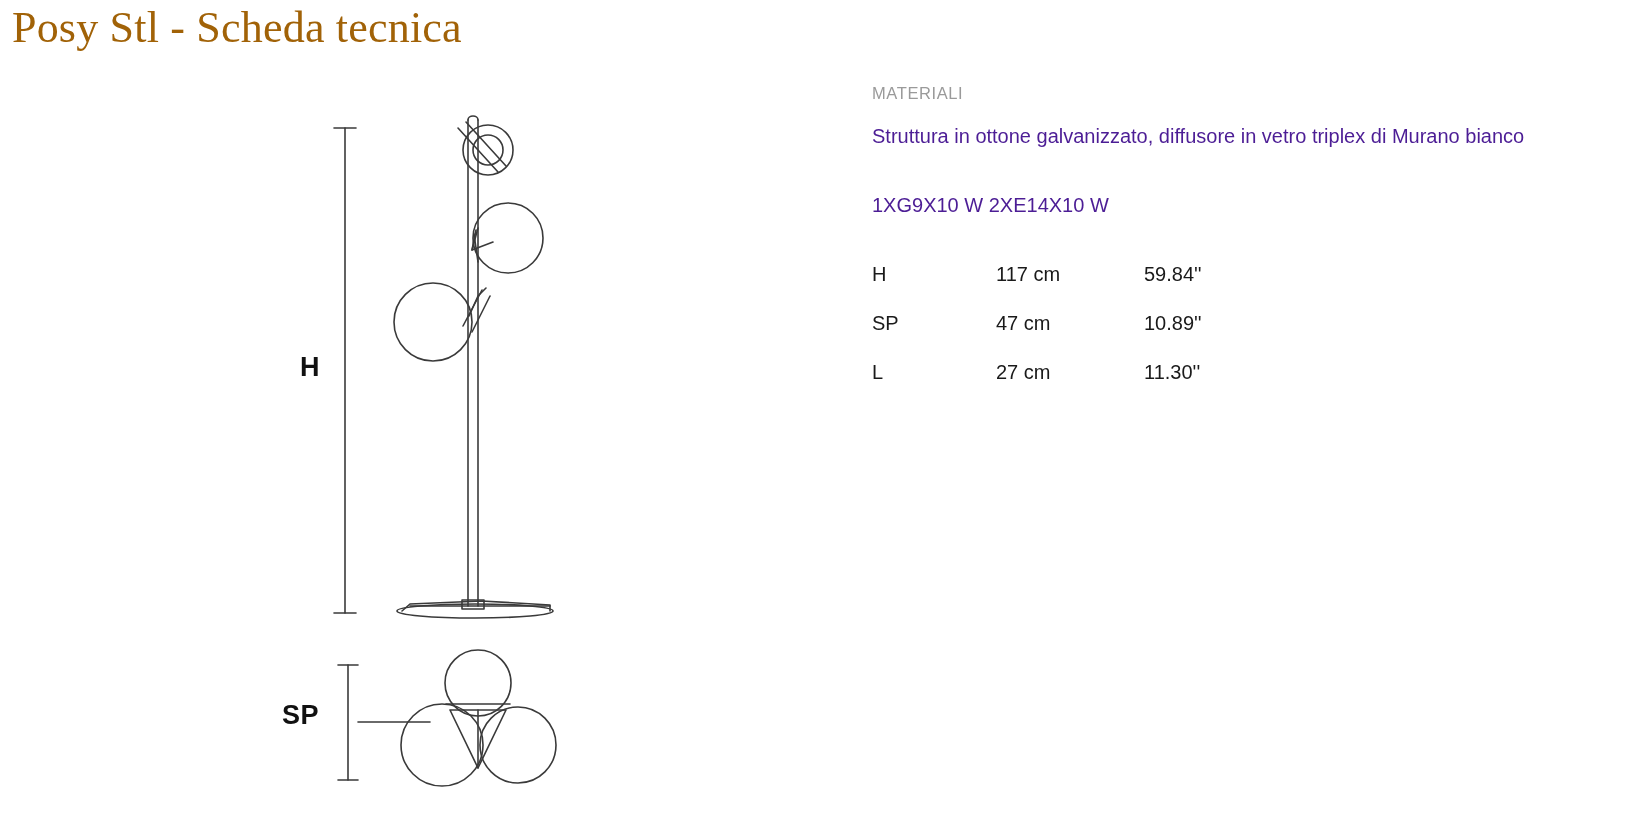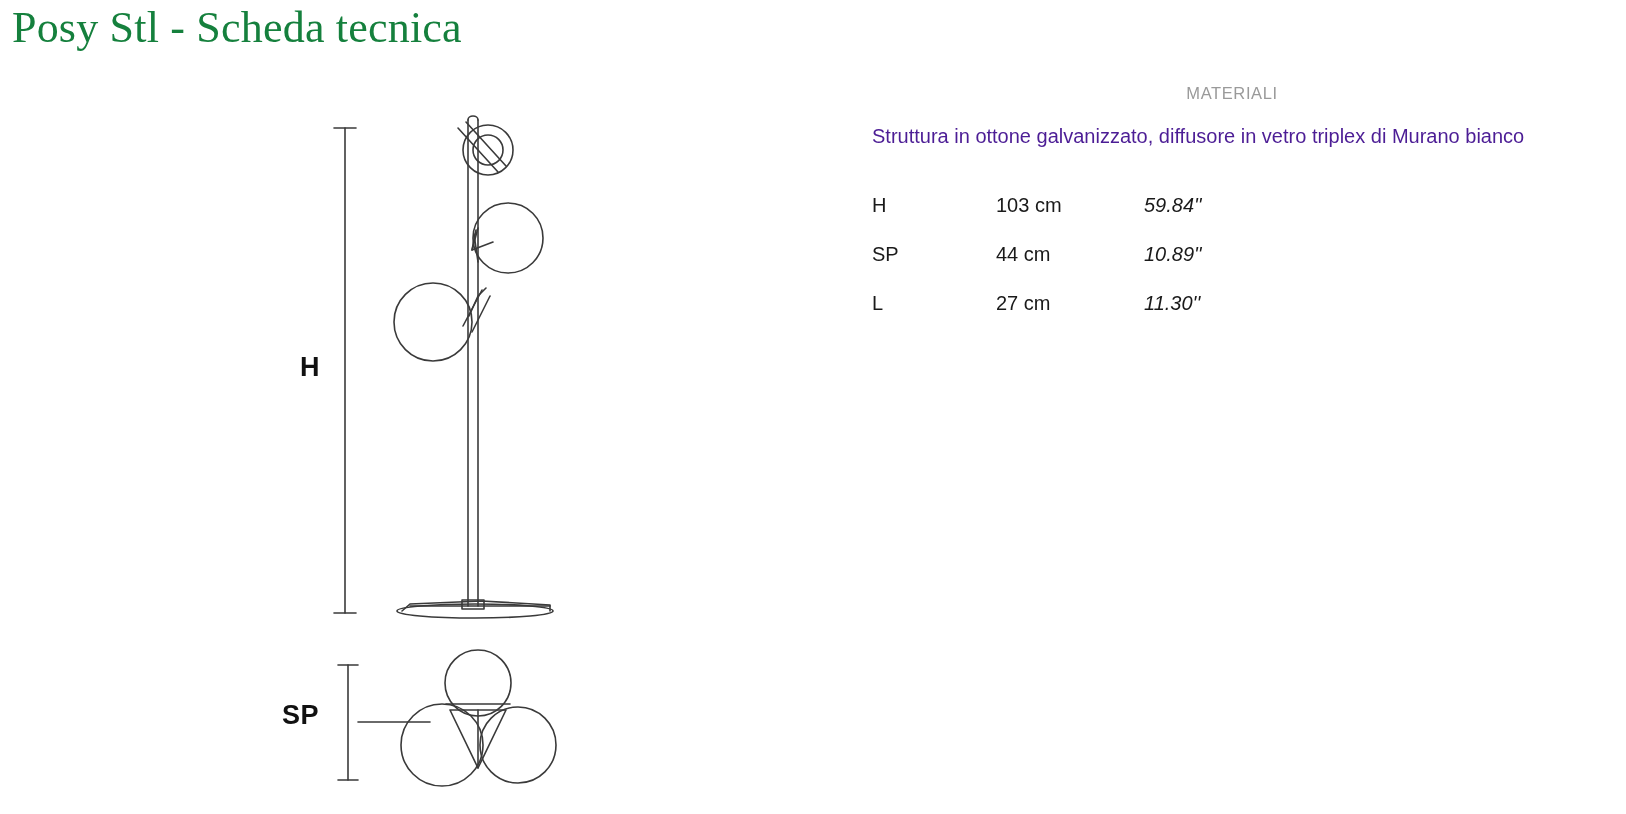--- a/index.html
+++ b/index.html
@@ -18,21 +18,21 @@
 
   
   .page-title {
     position: absolute;
     left: 12px;
     top: 2px;
     font-family: "Liberation Serif", serif;
     font-size: 44px;
     font-weight: 400;
     letter-spacing: 0.2px;
-    color: #15803d;
+    color: #a16207;
     white-space: nowrap;
   }
 
   
   .drawing-area {
     position: absolute;
     left: 250px;
     top: 100px;
     width: 560px;
     height: 700px;
@@ -55,21 +55,20 @@
     left: 872px;
     top: 84px;
     width: 720px;
   }
   .spec-heading {
     font-size: 16.5px;
     color: #9a9a9a;
     letter-spacing: 0.6px;
     margin: 0 0 22px 0;
     font-weight: 400;
-    text-align: center;
   }
   .spec-value {
     font-size: 20px;
     color: #4c1d95;
     margin: 0 0 46px 0;
     font-weight: 400;
     white-space: nowrap;
   }
   .spec-heading.second { margin-top: 0; }
 
@@ -80,21 +79,21 @@
   }
   .dims-table td {
     font-size: 20px;
     color: #1a1a1a;
     padding: 0 0 26px 0;
     vertical-align: top;
     white-space: nowrap;
   }
   .dims-table td.c-key { width: 124px; }
   .dims-table td.c-metric { width: 148px; }
-  .dims-table td.c-imperial { width: 148px; font-style: italic; }
+  .dims-table td.c-imperial { width: 148px; }
 </style>
 </head>
 <body>
 
 <div class="page-title">Posy Stl - Scheda tecnica</div>
 
 <div class="drawing-area">
 
   <div class="dim-label label-h">H</div>
 
@@ -161,32 +160,33 @@
 
     </g>
   </svg>
 </div>
 
 <div class="specs">
 
   <p class="spec-heading">MATERIALI</p>
   <p class="spec-value">Struttura in ottone galvanizzato, diffusore in vetro triplex di Murano bianco</p>
 
+  <p class="spec-value">1XG9X10 W 2XE14X10 W</p>
 
 
   <table class="dims-table">
     <tbody>
       <tr>
         <td class="c-key">H</td>
-        <td class="c-metric">103 cm</td>
+        <td class="c-metric">117 cm</td>
         <td class="c-imperial">59.84''</td>
       </tr>
       <tr>
         <td class="c-key">SP</td>
-        <td class="c-metric">44 cm</td>
+        <td class="c-metric">47 cm</td>
         <td class="c-imperial">10.89''</td>
       </tr>
       <tr>
         <td class="c-key">L</td>
         <td class="c-metric">27 cm</td>
         <td class="c-imperial">11.30''</td>
       </tr>
     </tbody>
   </table>
 

